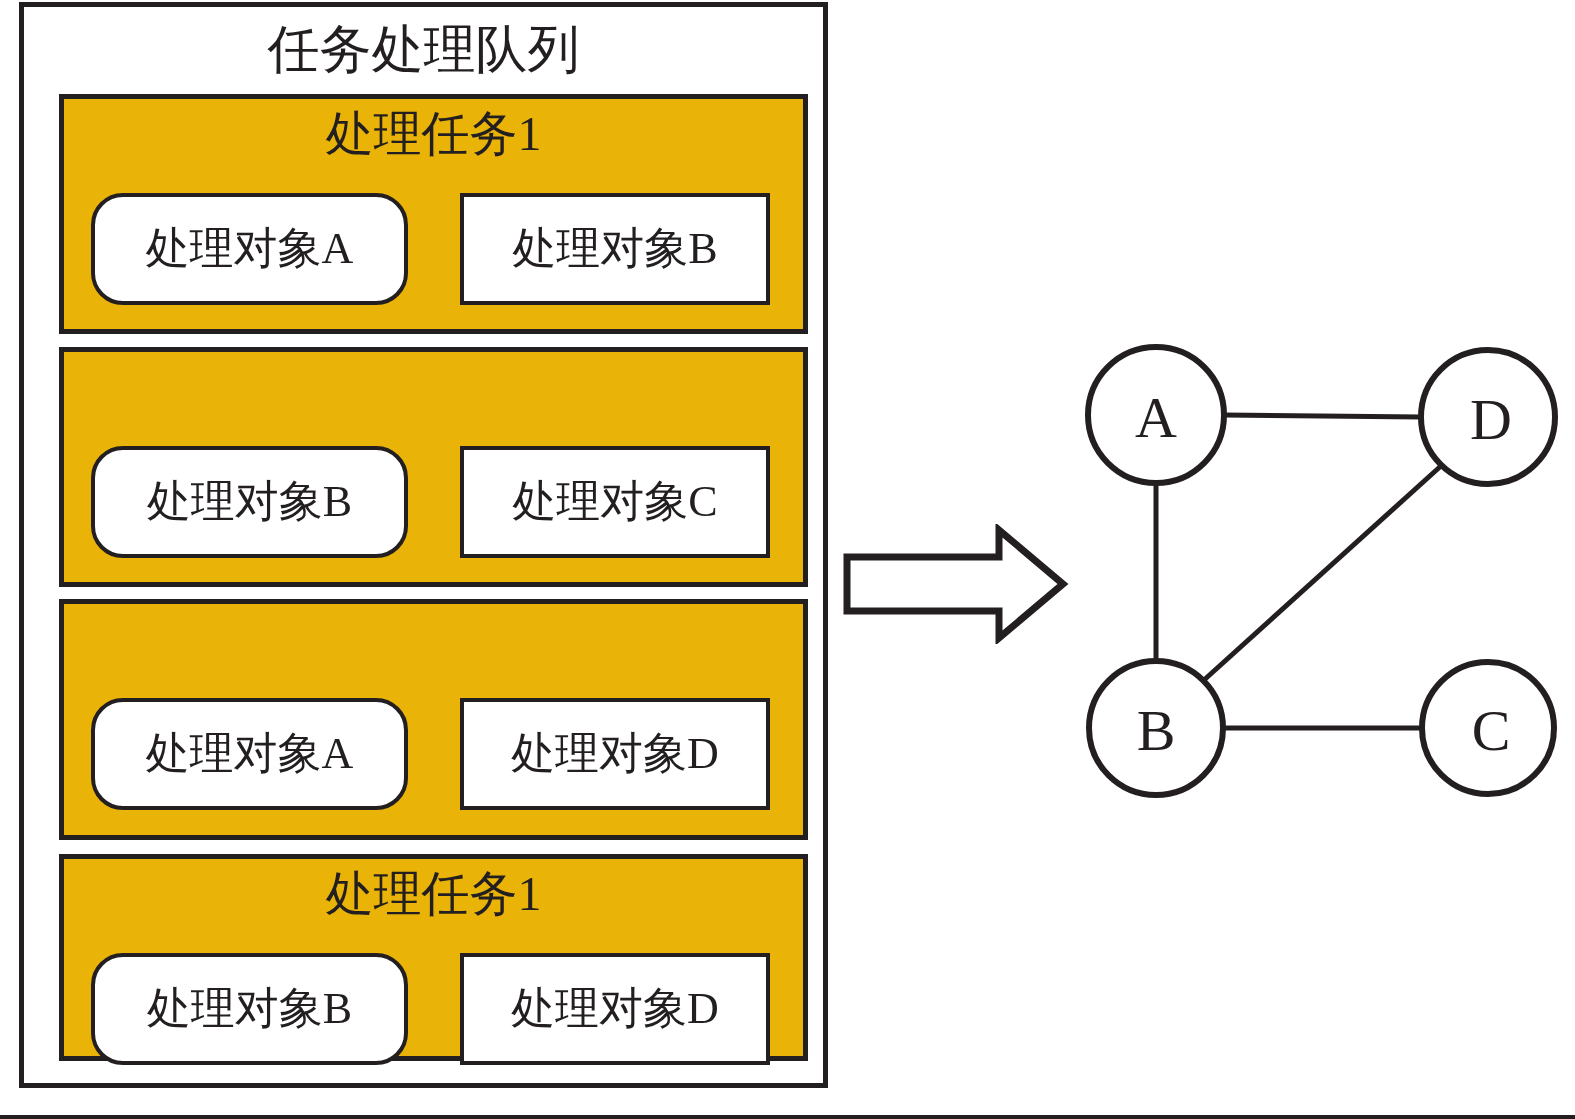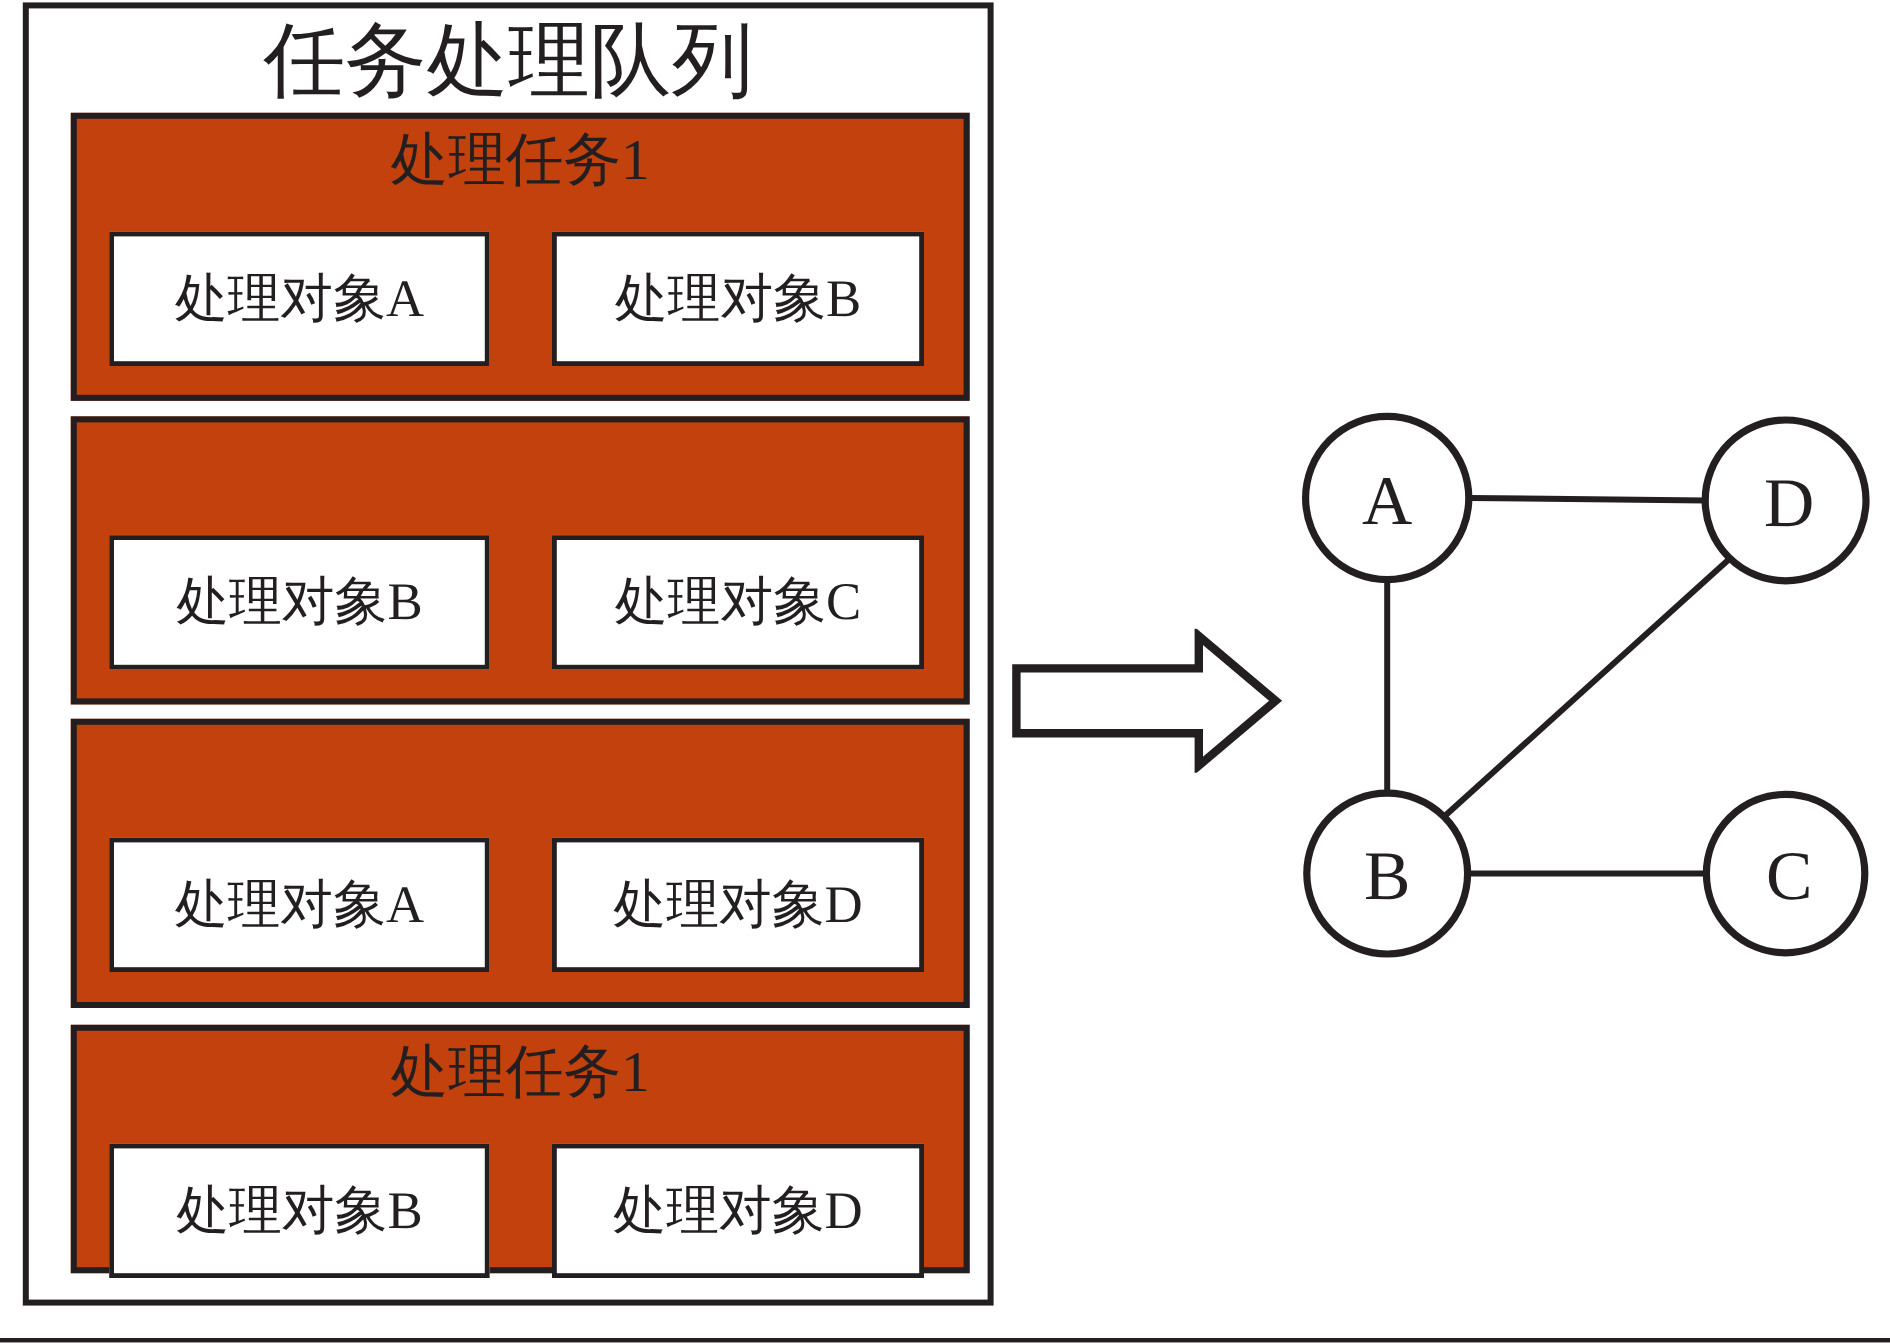--- a/index.html
+++ b/index.html
@@ -27,34 +27,34 @@
     border: 5px solid #231f20;
     box-sizing: border-box;
     background: #ffffff;
   }
   .queue-title {
     position: absolute;
     left: 0;
     top: 12px;
     width: 100%;
     text-align: center;
-    font-size: 68px;
+    font-size: 52px;
     line-height: 62px;
     color: #231f20;
     letter-spacing: 0px;
   }
 
   
   .task-box {
     position: absolute;
     left: 35px;           
     width: 749px;
     border: 5px solid #231f20;
     box-sizing: border-box;
-    background: #c2410c;
+    background: #eab308;
   }
   .task-title {
     position: absolute;
     left: 0;
     width: 100%;
     top: 6px;
     text-align: center;
     font-size: 48px;
     line-height: 58px;
     color: #231f20;
@@ -65,21 +65,21 @@
   .obj-box {
     position: absolute;
     height: 112px;
     border: 4px solid #231f20;
     box-sizing: border-box;
     background: #ffffff;
     display: flex;
     align-items: center;
     justify-content: center;
   }
-  .obj-box.left  { left: 27px;  width: 317px; }   
+  .obj-box.left  { left: 27px;  width: 317px; border-radius: 32px; }   
   .obj-box.right { left: 396px; width: 310px; }   
   .obj-label {
     font-size: 44px;
     line-height: 50px;
     color: #231f20;
     white-space: nowrap;
   }
 
   
   .arrow-wrap {

